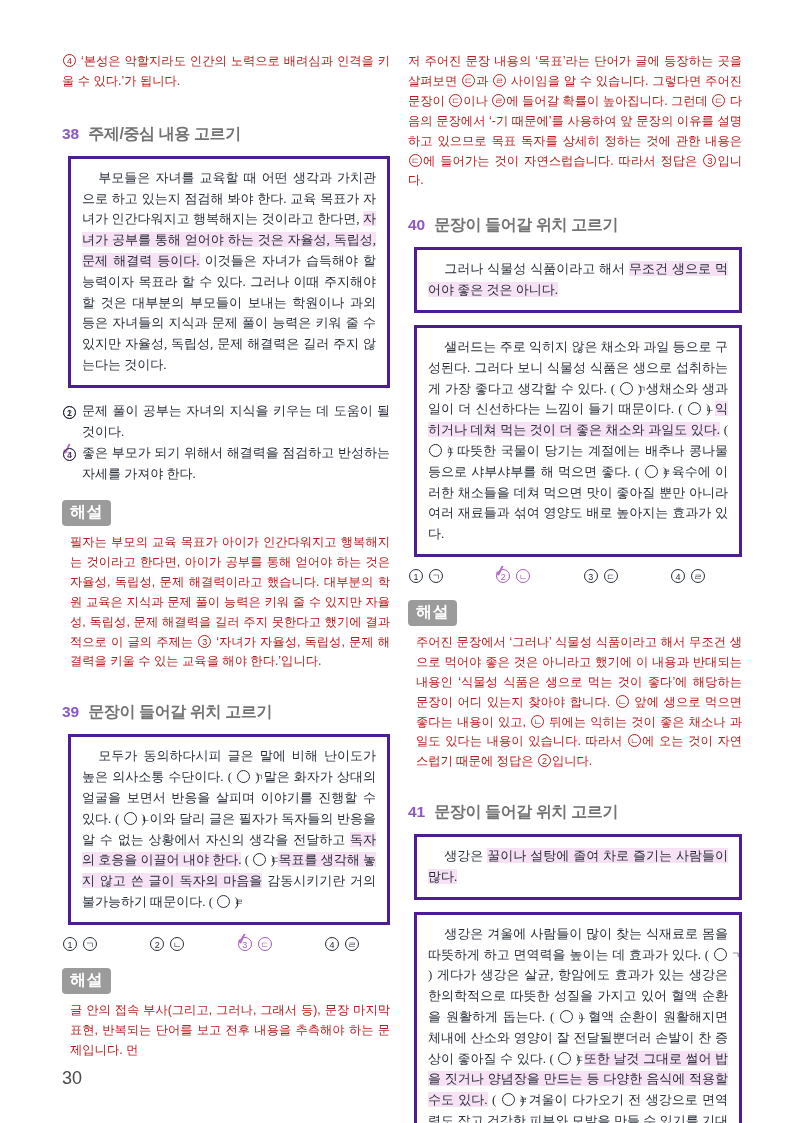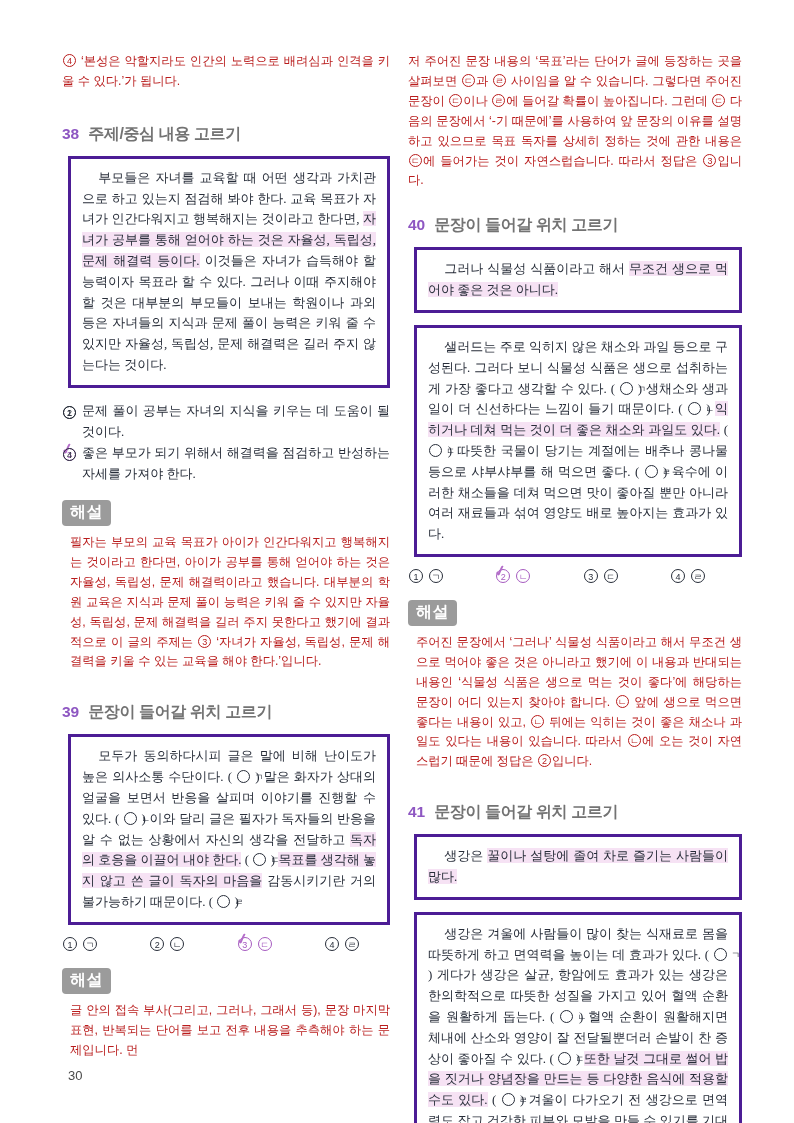--- a/index.html
+++ b/index.html
@@ -50,21 +50,21 @@
   .pos-item{white-space:nowrap;}
   .pos-item .cnum{width:14px;height:14px;line-height:14px;margin-right:5px;}
   .pos-item.correct{color:#a65bc0;}
 
   .badge{
     display:inline-block;background:#9b9b9b;color:#ffffff;font-size:16px;font-weight:bold;
     padding:2px 8px 3px 8px;border-radius:4px;margin:0 0 7px 0;letter-spacing:0.5px;
   }
   .expl{margin:0 0 30px 8px;}
 
-  .page-number{position:absolute;left:68px;top:1068px;font-size:13px;color:#4a4a4a;}
+  .page-number{position:absolute;left:62px;top:1068px;font-size:18px;color:#4a4a4a;}
 </style>
 </head>
 <body>
 
 <div class="col col-left">
 
   <p class="sans-p intro"><span class="cnum">4</span><span> ‘본성은 악할지라도 인간의 노력으로 배려심과 인격을 키울 수 있다.’가 됩니다.</span></p>
 
   <div class="q-head">
     <span class="q-num">38</span>

